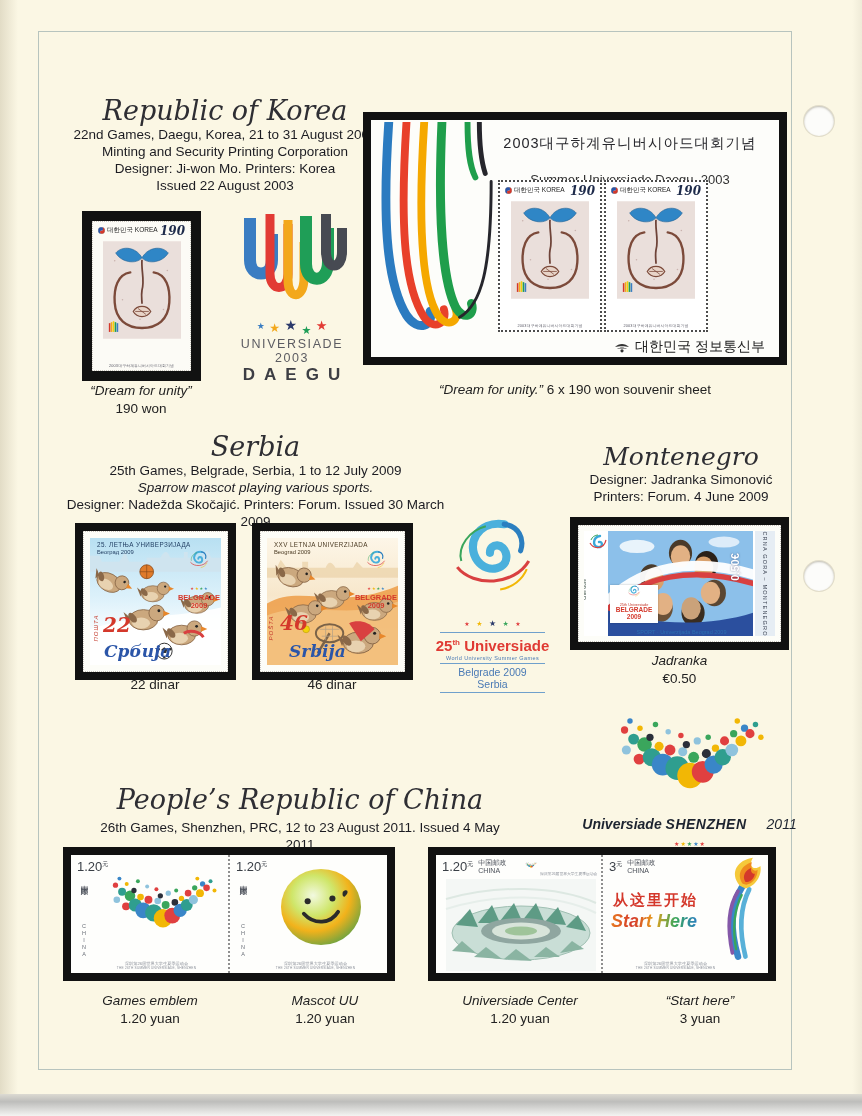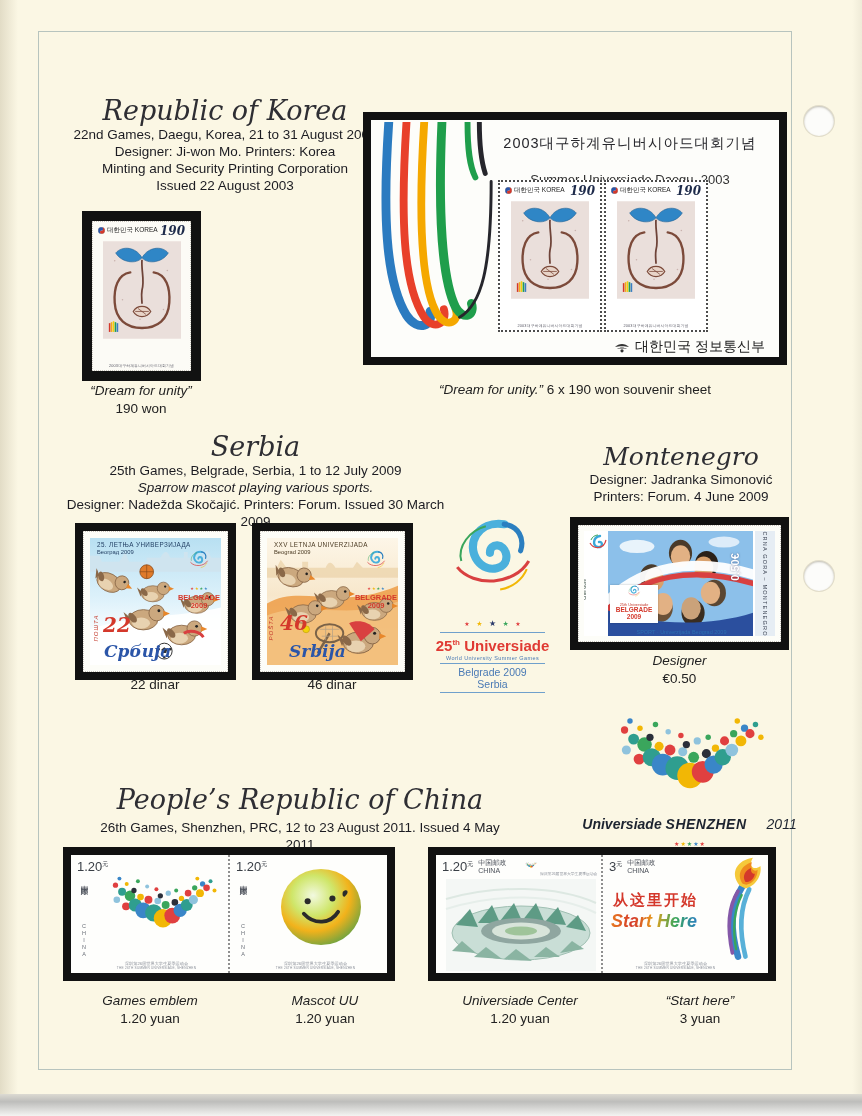--- a/index.html
+++ b/index.html
@@ -325,22 +325,22 @@
 <div class="page">
   <div class="edge-left"></div>
   <div class="edge-right"></div>
   <div class="frame"></div>
   <div class="hole" style="left:804px;top:106px;"></div>
   <div class="hole" style="left:804px;top:561px;"></div>
 
   <div class="abs ctr" style="left:60px;top:95px;width:330px;">
     <div class="sec-title">Republic of Korea</div>
     <div class="sub">22nd Games, Daegu, Korea, 21 to 31 August 2003</div>
+    <div class="sub">Minting and Security Printing Corporation</div>
     <div class="sub">Designer: Ji-won Mo. Printers: Korea</div>
-    <div class="sub">Minting and Security Printing Corporation</div>
     <div class="sub">Issued 22 August 2003</div>
   </div>
 
   <div class="mount" style="left:82px;top:211px;width:119px;height:170px;">
     <div class="kstamp" style="inset:10px;">
       <div class="kst-head">
         <span class="kst-country">
           <svg width="7" height="7">
               <use href="#taegeuk"></use>
             </svg>
@@ -348,20 +348,34 @@
         </span>
         <span class="kst-val">190</span>
       </div>
       <svg width="78" height="104" style="display:block;margin:2px auto 0;">
           <use href="#korea-art"></use>
         </svg>
       <div class="kst-foot">2003대구하계유니버시아드대회기념</div>
     </div>
   </div>
 
+  <div class="abs ctr" style="left:222px;top:214px;width:140px;">
+    <svg width="112" height="100">
+        <use href="#daegu-ribbons"></use>
+      </svg>
+    <div style="height:16px;">
+      <span class="star" style="color:#3a7dc2;font-size:9px;transform:translateY(-3px);"></span>
+      <span class="star" style="color:#f3a81b;font-size:12px;transform:translateY(0);"></span>
+      <span class="star" style="color:#2b3a6b;font-size:14px;transform:translateY(-2px);"></span>
+      <span class="star" style="color:#1f9e57;font-size:11px;transform:translateY(2px);"></span>
+      <span class="star" style="color:#e23b34;font-size:13px;transform:translateY(-2px);"></span>
+    </div>
+    <div class="daegu-l1">UNIVERSIADE 2003</div>
+    <div class="daegu-l2">DAEGU</div>
+  </div>
 
   <div class="abs ctr caption" style="left:61px;top:382px;width:160px;">
     <div class="it">“Dream for unity”</div>
     <div>190 won</div>
   </div>
 
   <div class="mount" style="left:363px;top:112px;width:424px;height:253px;">
     <div class="sheet">
       <svg class="abs" style="left:2px;top:2px;" width="128" height="232">
           <use href="#sheet-ribbons"></use>
@@ -521,21 +535,21 @@
           <div class="l1">25th Universiade</div>
           <div class="city">BELGRADE</div>
           <div class="city">2009</div>
         </div>
         <div class="mn-bottom">SPORT · Univerzijada Beograd 2009</div>
       </div>
     </div>
   </div>
 
   <div class="abs ctr caption" style="left:612px;top:652px;width:135px;">
-    <div class="it">Designer</div>
+    <div class="it">Jadranka</div>
     <div>€0.50</div>
   </div>
 
   <div class="abs ctr" style="left:582px;top:710px;width:215px;">
     <svg width="200" height="100">
         <use href="#shenzhen-dots"></use>
       </svg>
     <div class="sz-text">
       <span class="w1">Universiade</span> <span class="w2">SHENZHEN</span><span class="w3">2011</span>
     </div>

